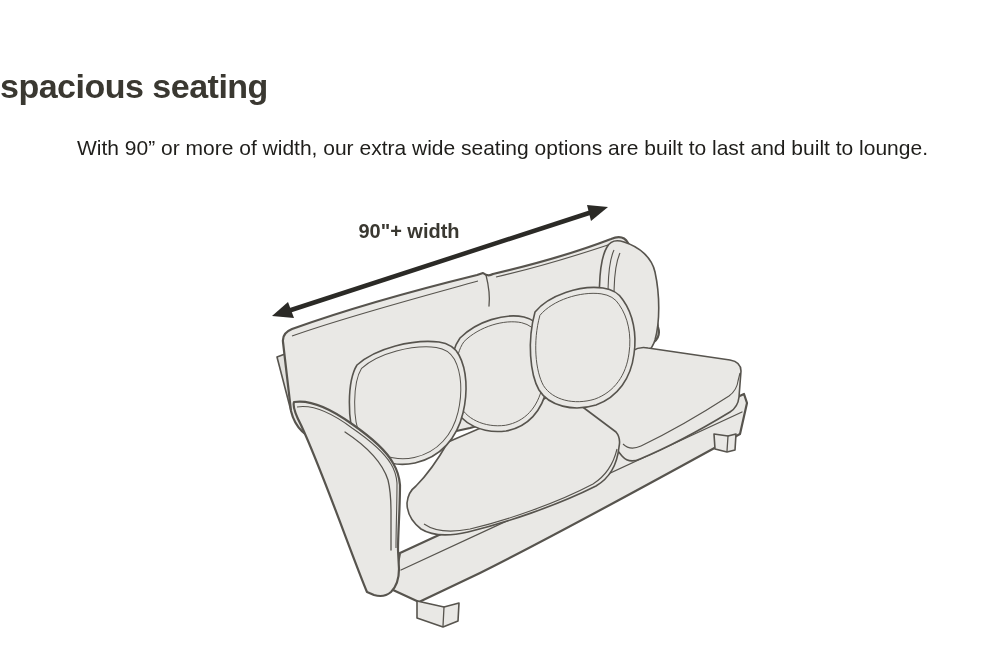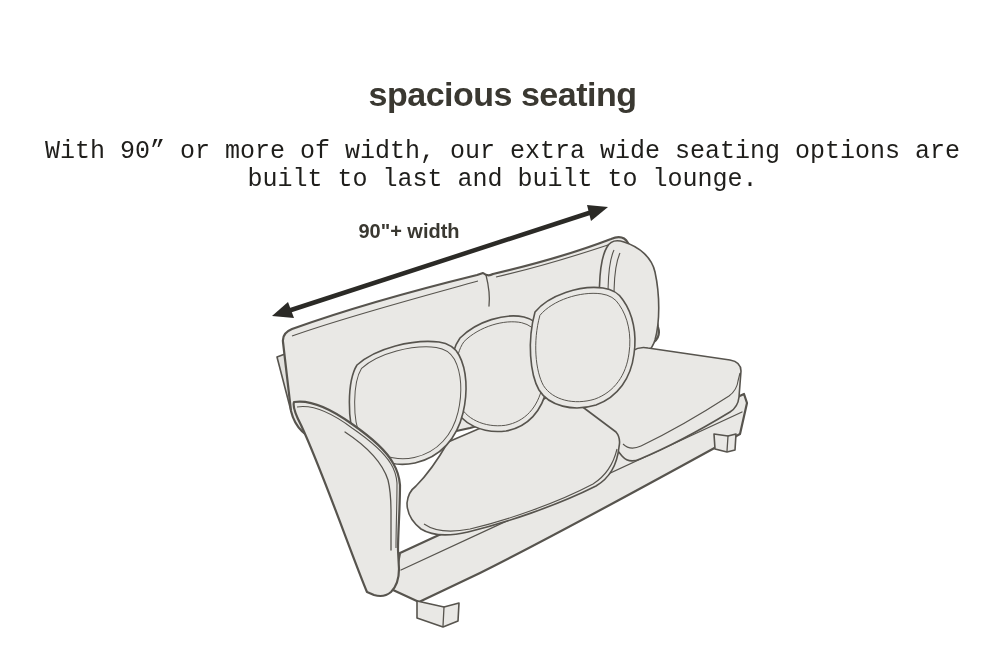--- a/index.html
+++ b/index.html
@@ -2,32 +2,30 @@
 <html><head>
 <meta charset="utf-8">
 <style>
   html,body{margin:0;padding:0;}
   body{
     width:1005px;height:671px;position:relative;overflow:hidden;
     background:var(--bg,#ffffff);
     font-family:"Liberation Sans","DejaVu Sans",sans-serif;
   }
   .page-title{
-    position:absolute;top:50px;left:0;width:100%;
-    text-align:center;
+    position:absolute;top:42px;left:0;width:100%;
     font-size:34px;font-weight:700;letter-spacing:-0.5px;
     color:var(--title-ink,#3a3831);
     line-height:42px;
   }
   .description{
     position:absolute;top:113px;left:0;width:100%;
     text-align:center;
-    font-size:25px;line-height:28px;
+    font-size:21px;line-height:28px;
     color:var(--body-ink,#1f1e1b);
-    font-family:Liberation Mono, monospace;
   }
   .description .line{display:block;}
   .diagram{
     position:absolute;left:230px;top:190px;width:560px;height:481px;
   }
   
   .outline{fill:var(--sofa-fill,#e9e8e5);stroke:var(--line,#57544e);stroke-width:1.6;stroke-linejoin:round;}
   .outline.heavy{stroke-width:2.2;}
   .outline.shaded{fill:var(--sofa-shaded,#e2e1de);}
   .detail{fill:none;stroke:var(--line,#57544e);stroke-width:1.3;stroke-linecap:round;stroke-linejoin:round;}

